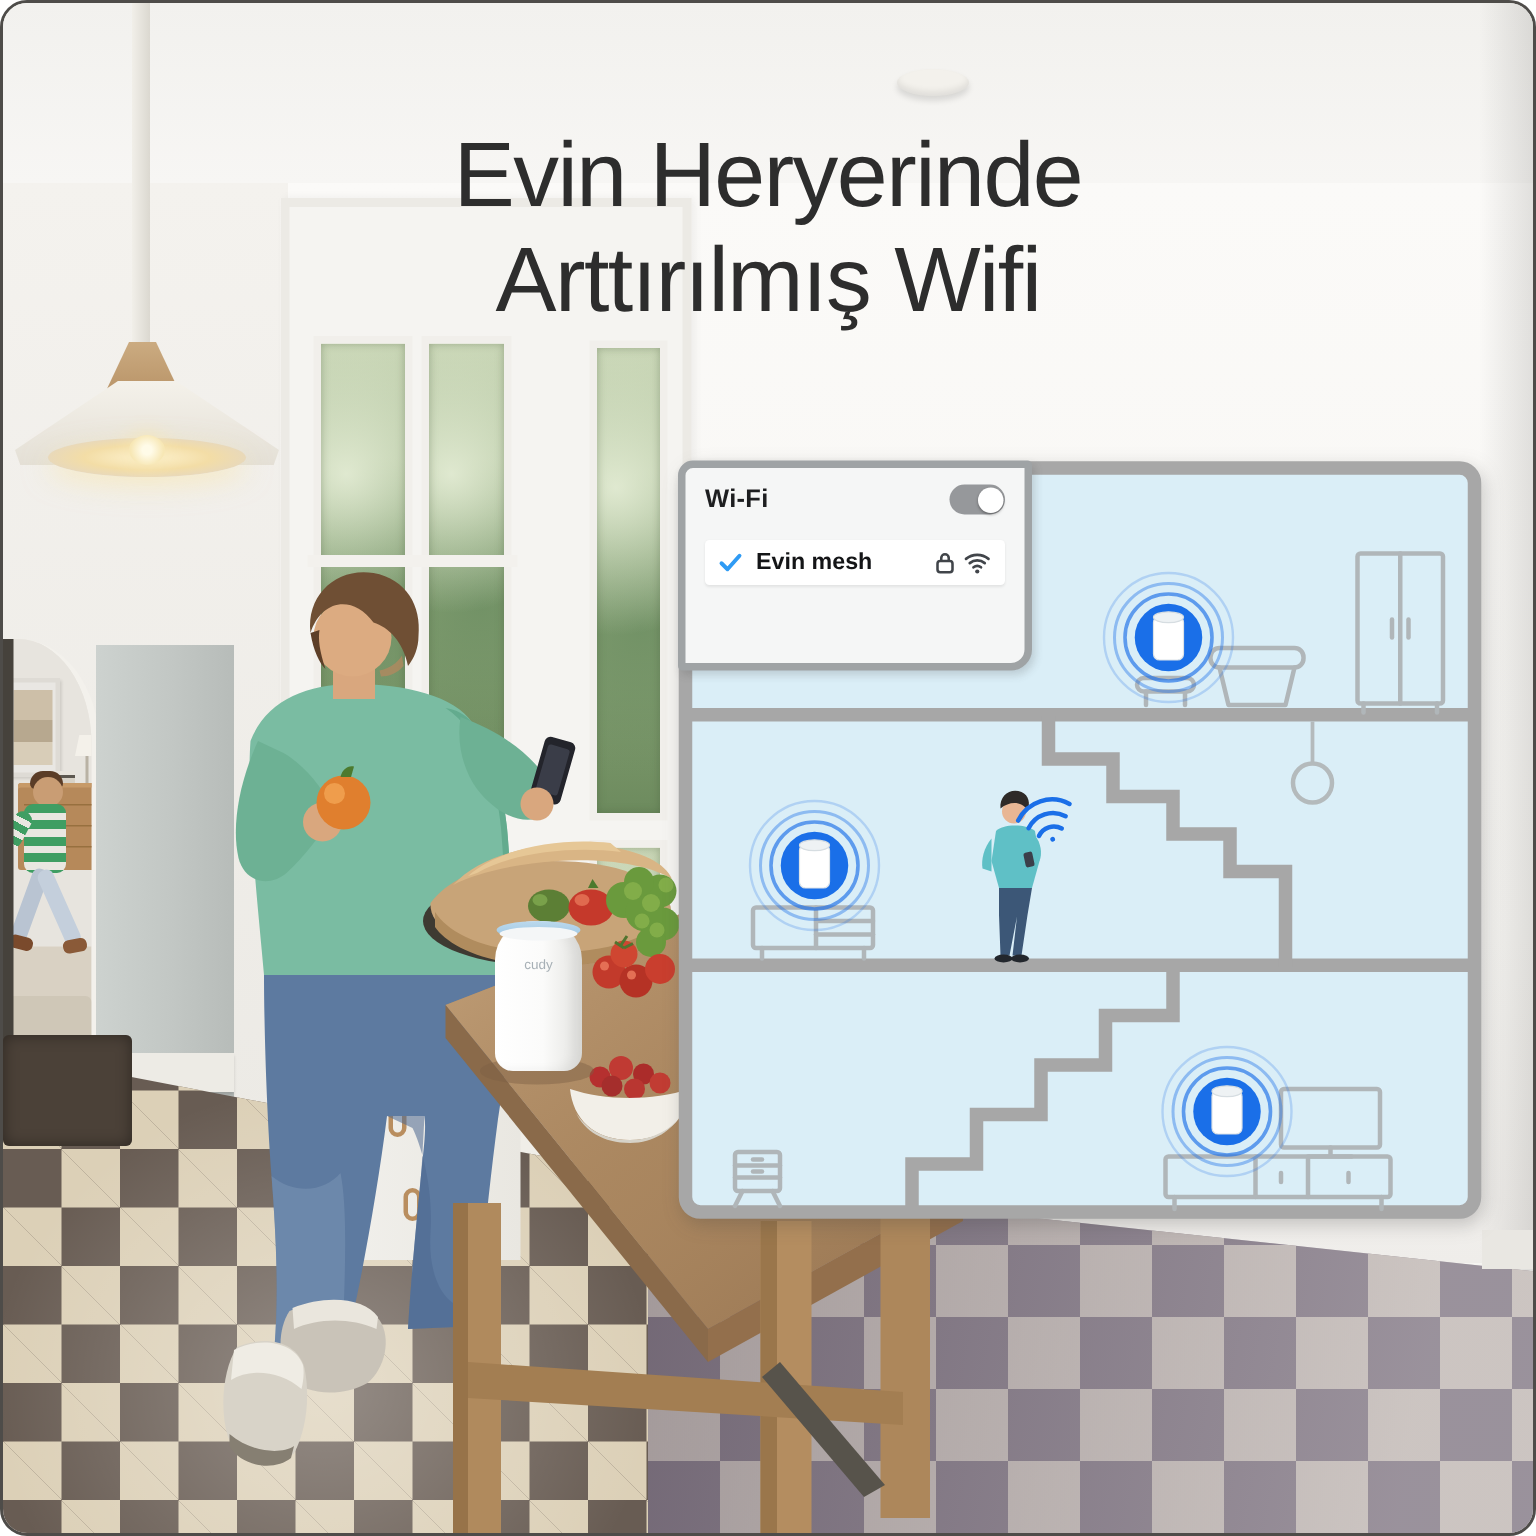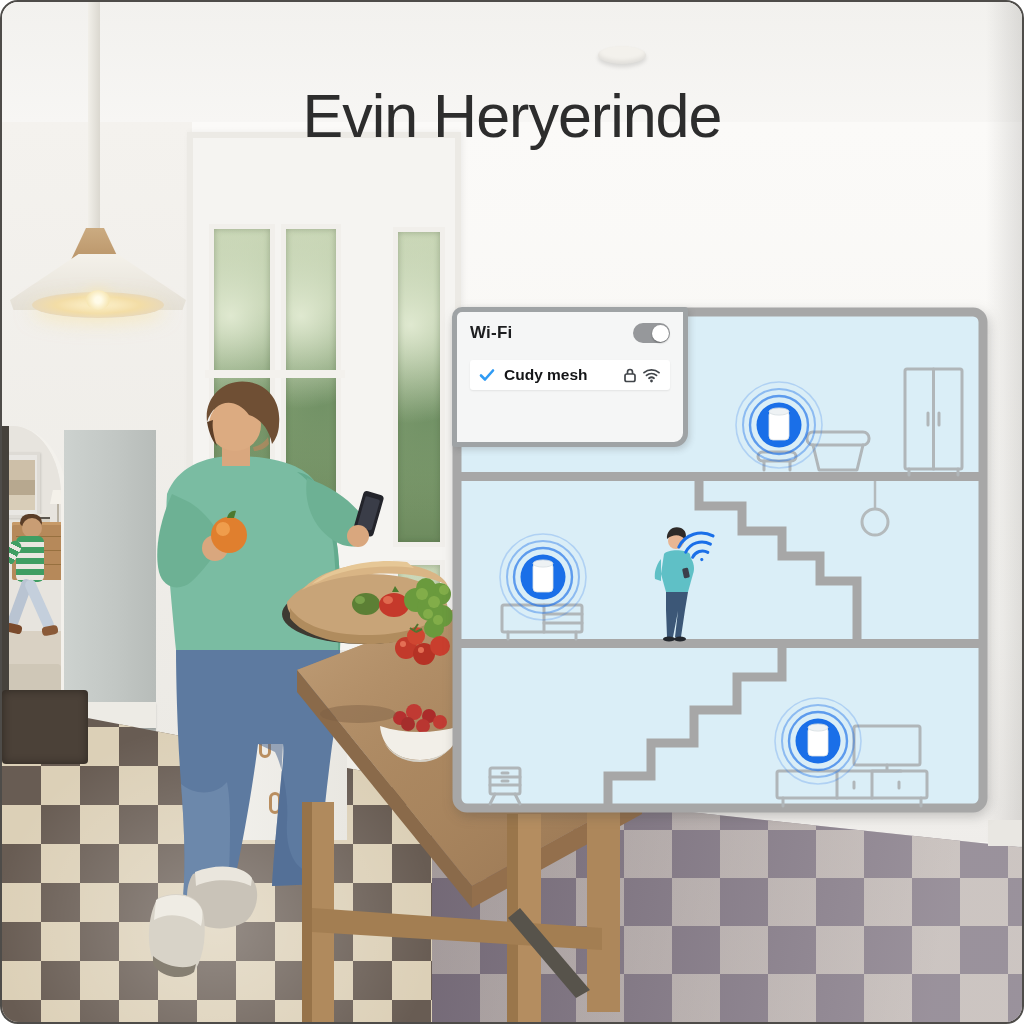--- a/index.html
+++ b/index.html
@@ -334,23 +334,32 @@
         <circle cx="438" cy="720" r="7" fill="#c13c33"></circle>
       <circle cx="406" cy="722" r="7" fill="#a52e2c"></circle>
         <circle cx="421" cy="724" r="7" fill="#b93631"></circle>
       <path d="M378,724 C380,744 394,758 418,758 C442,758 456,744 458,724 C432,732 402,732 378,724 Z" fill="#f2efe8"></path>
       <path d="M382,740 C390,752 402,758 418,758 C434,758 448,750 454,738 C446,752 434,760 418,760 C400,760 388,752 382,740 Z" fill="#d6d2c8"></path>
     </g>
 
     <ellipse cx="356" cy="712" rx="38" ry="9" fill="#7c5f44" opacity=".45"></ellipse>
   </svg>
 
+  <div class="abs" style="left:328px;top:612px;width:58px;height:100px;z-index:32;
+       background:linear-gradient(90deg,#ffffff 0%,#fbfbfa 55%,#e3e3e0 100%);
+       border-radius:26px 26px 12px 12px;box-shadow:inset -6px 0 8px rgba(0,0,0,.06);">
+    <div style="position:absolute;left:1px;top:0;width:56px;height:12px;border-radius:50%;
+         background:linear-gradient(180deg,#bcd9ed,#9cc6e2);"></div>
+    <div style="position:absolute;left:3px;top:4px;width:52px;height:9px;border-radius:50%;background:#f4f6f7;"></div>
+    <div style="position:absolute;left:0;top:24px;width:100%;text-align:center;font-size:9px;color:#a7b0b6;">cudy</div>
+  </div>
 
   <div class="abs title">
     <div>Evin Heryerinde</div>
+    <div>Arttırılmış Wifi</div>
   </div>
 
   <svg class="abs diagram" viewBox="0 0 536 506">
 
     <rect x="5" y="5" width="526" height="496" rx="10" fill="#daeef7" stroke="#a7a7a7" stroke-width="9"></rect>
 
     <rect x="9" y="165" width="518" height="9" fill="#a7a7a7"></rect>
     <rect x="9" y="332" width="518" height="9" fill="#a7a7a7"></rect>
 
     <polyline points="247,170 247,199 290,199 290,224 330,224 330,249 368,249 368,274 405,274 405,338" fill="none" stroke="#a7a7a7" stroke-width="9"></polyline>
@@ -467,21 +476,21 @@
     <div class="wifi-row1">
       <span class="wifi-title">Wi-Fi</span>
       <div class="toggle">
         <span class="knob"></span>
       </div>
     </div>
     <div class="network-row">
       <svg width="16" height="14" viewBox="0 0 16 14">
         <polyline points="2,7.5 6,11.5 14,2.5" fill="none" stroke="#2f9bf4" stroke-width="2.6" stroke-linecap="round" stroke-linejoin="round"></polyline>
       </svg>
-      <span class="network-name">Cudy mesh</span>
+      <span class="network-name">Evin mesh</span>
       <span class="net-icons">
         <svg width="14" height="16" viewBox="0 0 14 16">
           <rect x="2" y="7" width="10" height="7.5" rx="1.8" fill="none" stroke="#41454a" stroke-width="1.7"></rect>
           <path d="M4.5,7 V5 a2.5,2.5 0 0 1 5,0 V7" fill="none" stroke="#41454a" stroke-width="1.7"></path>
         </svg>
         <svg width="19" height="16" viewBox="0 0 19 16">
           <g stroke="#41454a" fill="none" stroke-width="1.8" stroke-linecap="round">
             <path d="M7,11.2 a4,4 0 0 1 5,0"></path>
             <path d="M4.5,8.4 a8,8 0 0 1 10,0"></path>
             <path d="M2,5.6 a12,12 0 0 1 15,0"></path>

